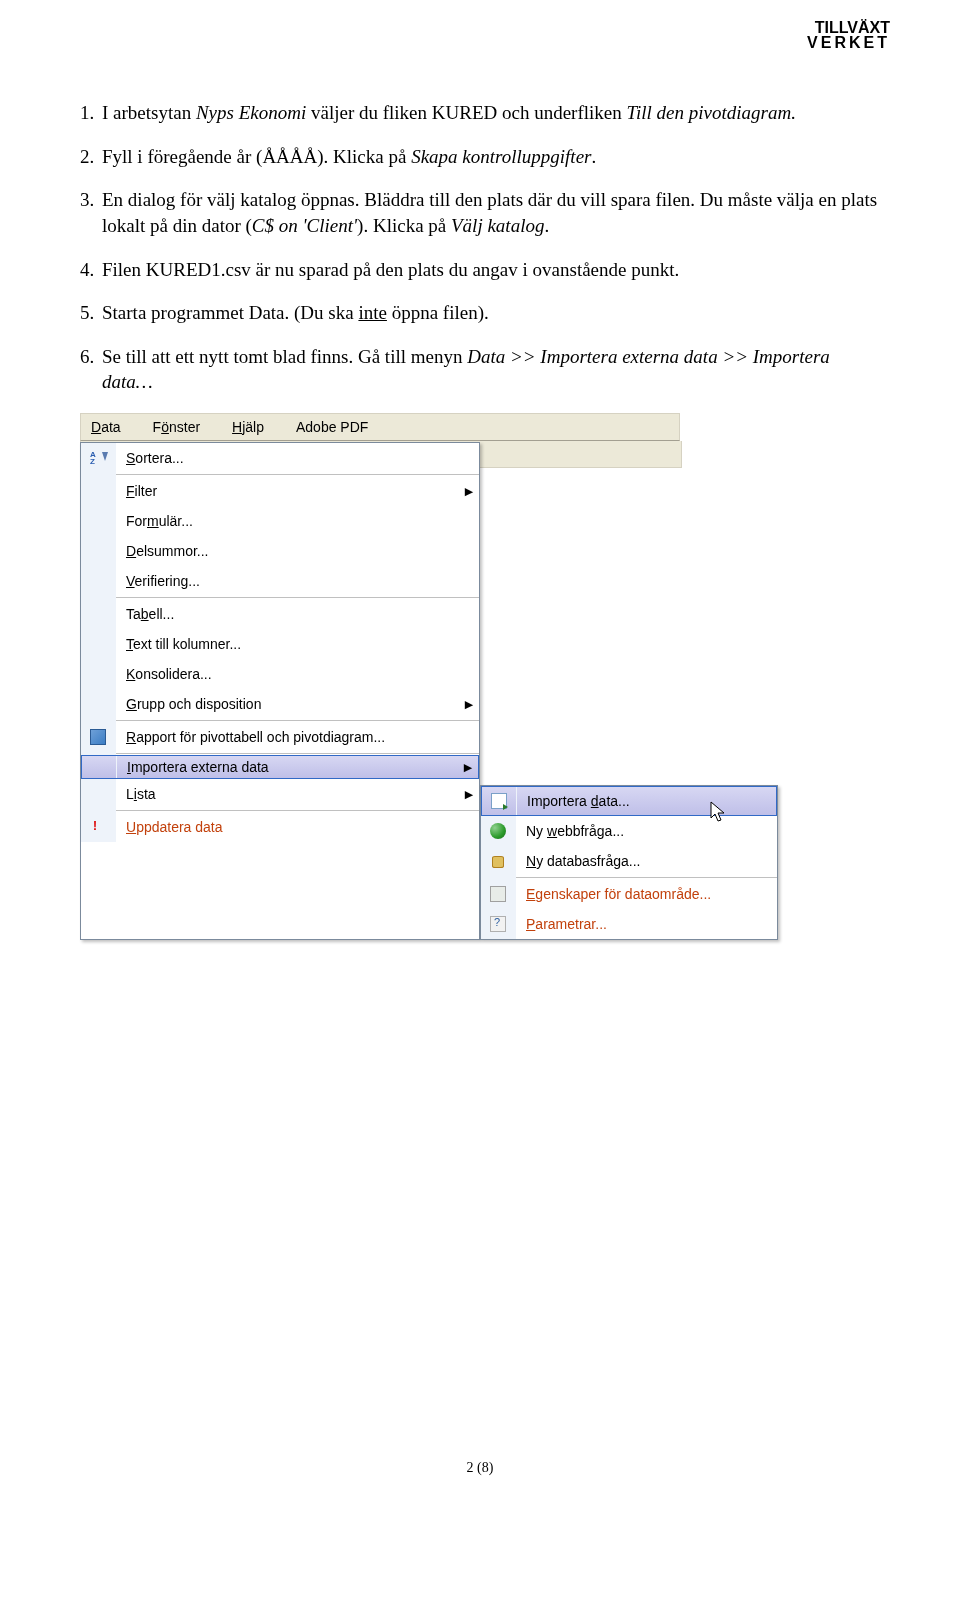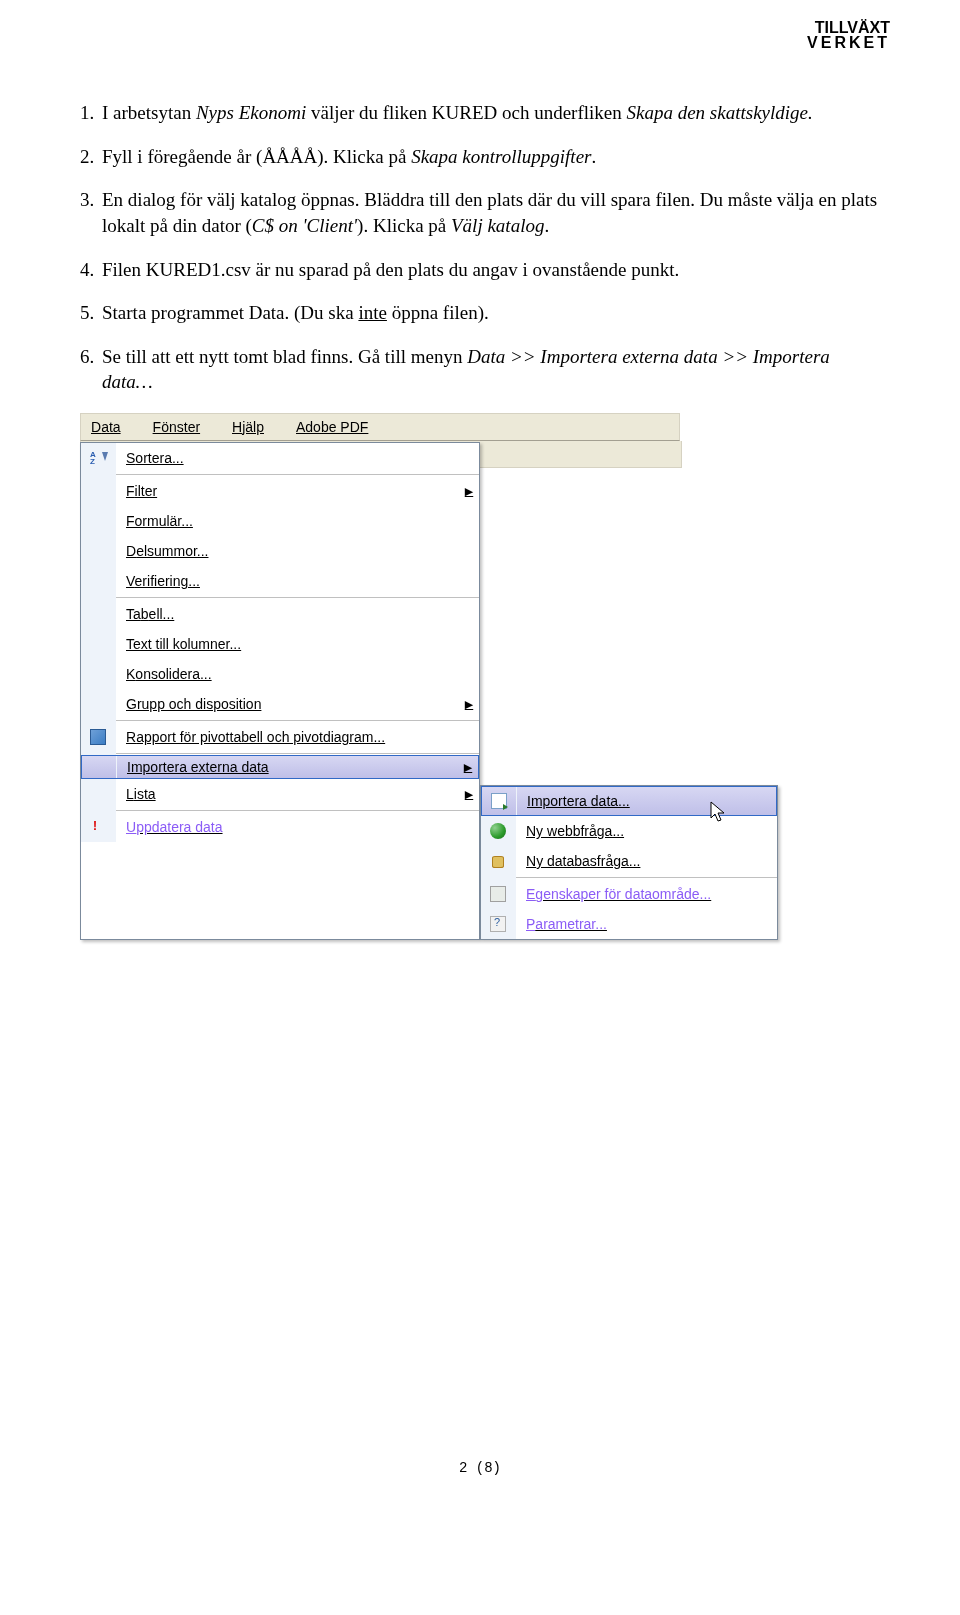--- a/index.html
+++ b/index.html
@@ -50,21 +50,20 @@
     }
     .italic { font-style: italic; }
     u { }
     
     .shot {
       margin-top: 8px;
       font-family: Tahoma, Verdana, Arial, sans-serif;
       font-size: 14px;
       color: #000;
       position: relative;
-      text-decoration: underline;
     }
     .menubar {
       background: #ece9d8;
       border: 1px solid #d6d2c2;
       border-bottom-color: #a39f91;
       display: flex;
       padding: 3px 6px;
       gap: 24px;
       width: 600px;
       box-sizing: border-box;
@@ -125,21 +124,21 @@
     }
     .row .ul { text-decoration: underline; }
     .row.hl {
       background: linear-gradient(to bottom, #d7d7f3, #bfbfe8);
       border: 1px solid #3169c6;
       box-sizing: border-box;
     }
     .row.hl .iconcell {
       background: transparent;
     }
-    .row.disabled .label { color: #8b5cf6; }
+    .row.disabled .label { color: #c2410c; }
     .fullsep {
       display: flex;
     }
     .fullsep .iconcell { height: 3px; width: 34px; }
     .fullsep .line { flex: 1; border-top: 1px solid #c0c0c0; margin-top: 1px; }
     
     .ico {
       width: 16px; height: 16px; display: block;
     }
     .ico-sort {
@@ -201,40 +200,40 @@
     }
     .cursor {
       position: absolute;
       width: 0; height: 0;
       left: 630px; top: 388px;
       pointer-events: none;
     }
     .cursor svg { position: absolute; left: 0; top: 0; }
     .pagenum {
       text-align: center;
-      font-family: Liberation Mono, monospace;
+      font-family: Liberation Serif, serif;
       font-size: 14px;
       margin-top: 520px;
     }
   </style>
 </head>
 <body>
 
 <div class="page">
   <div class="logo">
     <div class="line1">TILLVÄXT</div>
     <div class="line2">VERKET</div>
   </div>
 
   <div class="content">
 
     <div class="item">
       <div class="num">1.</div>
       <div class="txt">
-        <span>I arbetsytan </span><span class="italic">Nyps Ekonomi</span><span> väljer du fliken KURED och underfliken </span><span class="italic">Skapa den skattskyldige.</span>
+        <span>I arbetsytan </span><span class="italic">Nyps Ekonomi</span><span> väljer du fliken KURED och underfliken </span><span class="italic">Till den pivotdiagram.</span>
       </div>
     </div>
 
     <div class="item">
       <div class="num">2.</div>
       <div class="txt">
         <span>Fyll i föregående år (ÅÅÅÅ). Klicka på </span><span class="italic">Skapa kontrolluppgifter</span><span>.</span>
       </div>
     </div>
 

